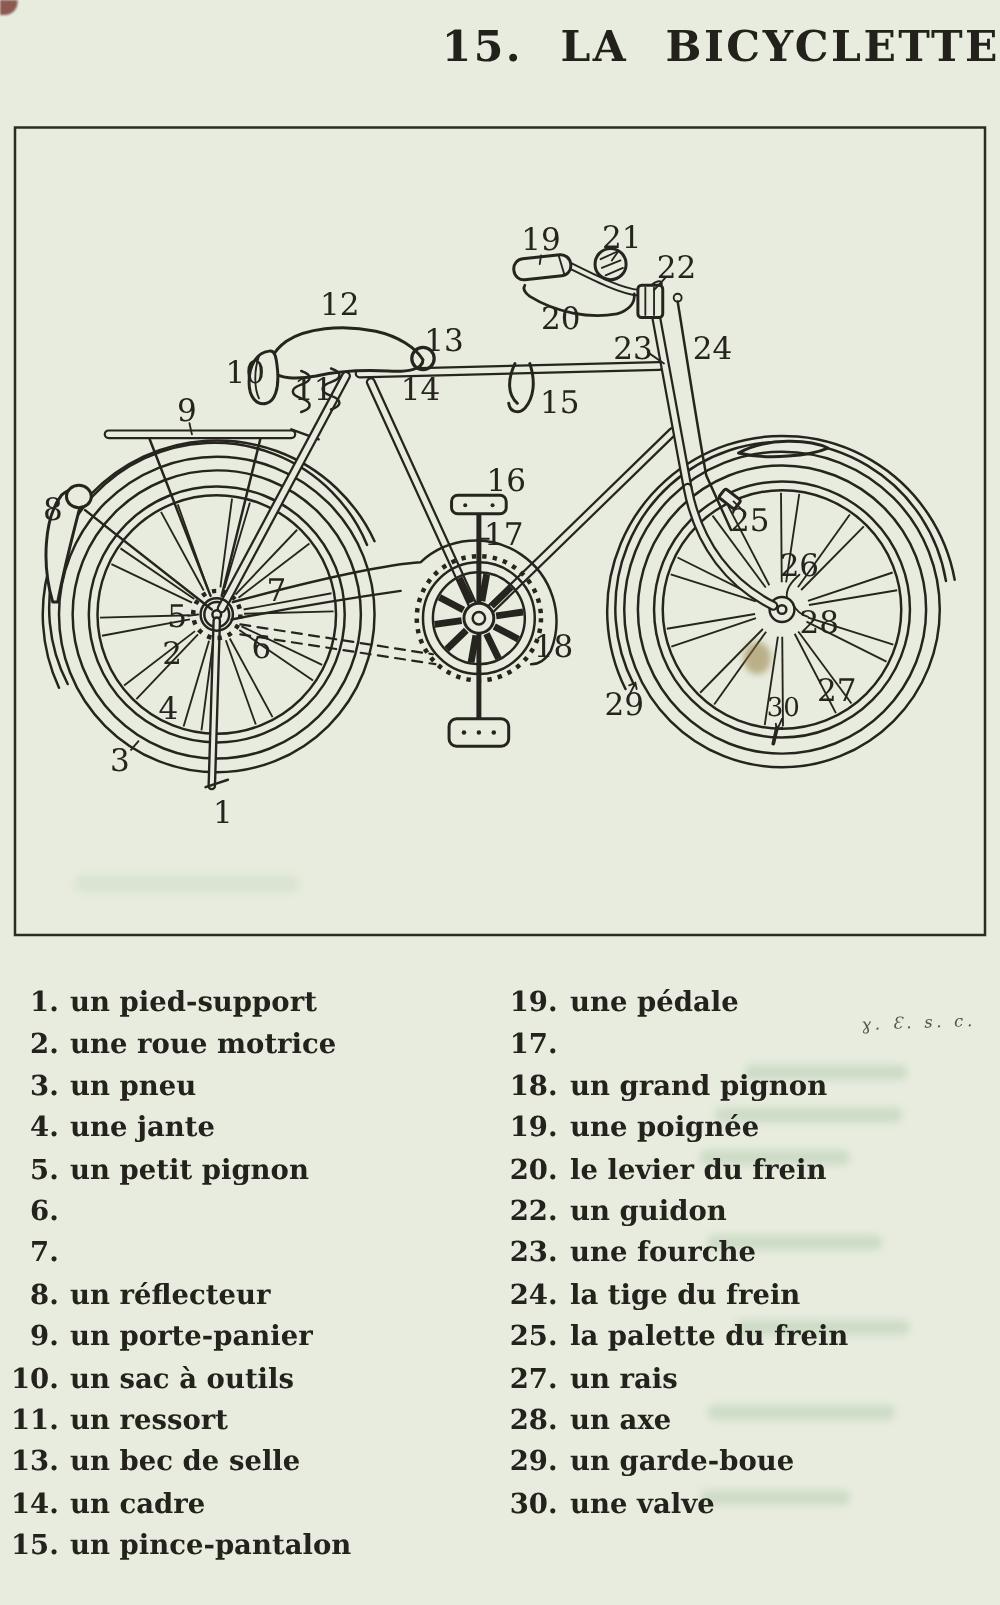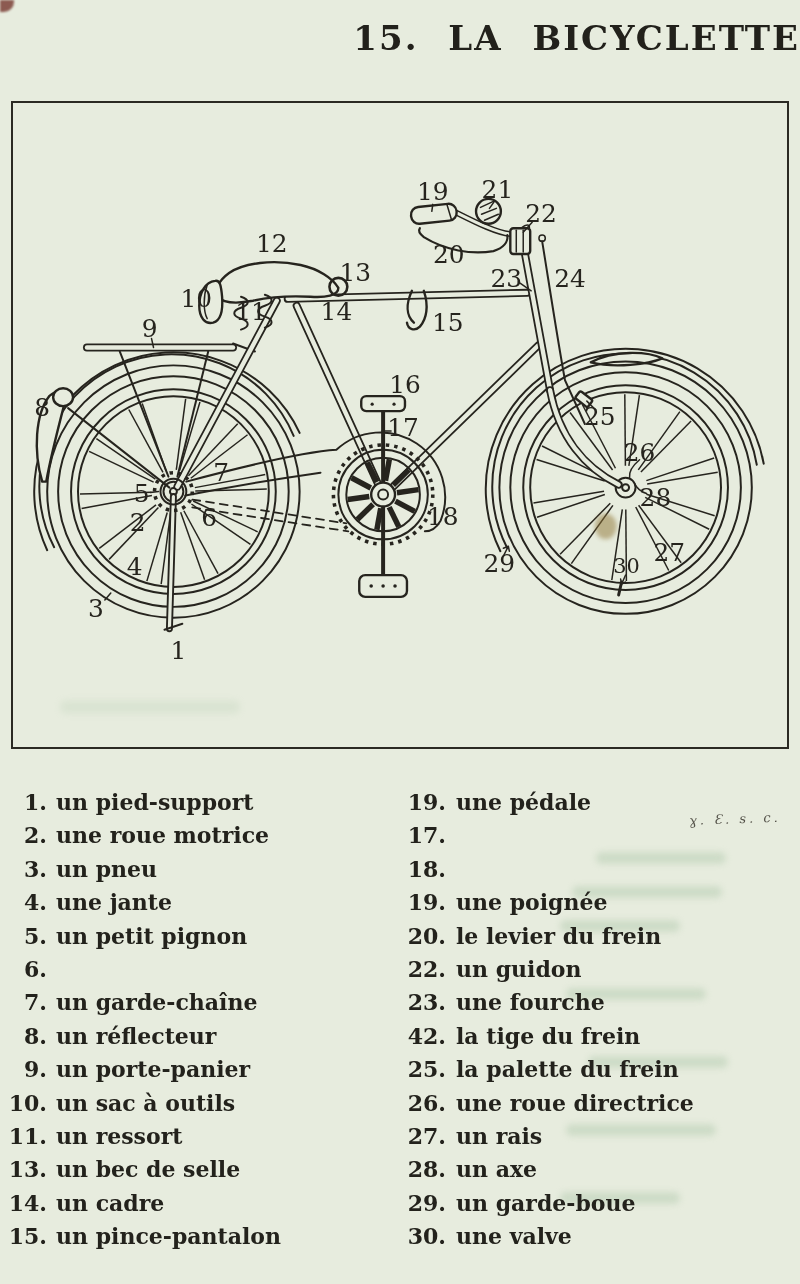--- a/index.html
+++ b/index.html
@@ -333,21 +333,20 @@
         </div>
         <div class="vrow">
           <span class="vnum">5.</span>
           <span>un petit pignon</span>
         </div>
         <div class="vrow">
           <span class="vnum">6.</span>
         </div>
         <div class="vrow">
           <span class="vnum">7.</span>
-          <span>un garde-chaîne</span>
         </div>
         <div class="vrow">
           <span class="vnum">8.</span>
           <span>un réflecteur</span>
         </div>
         <div class="vrow">
           <span class="vnum">9.</span>
           <span>un porte-panier</span>
         </div>
         <div class="vrow">
@@ -374,50 +373,47 @@
     <div class="vcol right" id="vcol-right">
         <div class="vrow">
           <span class="vnum">19.</span>
           <span>une pédale</span>
         </div>
         <div class="vrow">
           <span class="vnum">17.</span>
         </div>
         <div class="vrow">
           <span class="vnum">18.</span>
+          <span>un grand pignon</span>
         </div>
         <div class="vrow">
           <span class="vnum">19.</span>
           <span>une poignée</span>
         </div>
         <div class="vrow">
           <span class="vnum">20.</span>
           <span>le levier du frein</span>
         </div>
         <div class="vrow">
           <span class="vnum">22.</span>
           <span>un guidon</span>
         </div>
         <div class="vrow">
           <span class="vnum">23.</span>
           <span>une fourche</span>
         </div>
         <div class="vrow">
-          <span class="vnum">42.</span>
+          <span class="vnum">24.</span>
           <span>la tige du frein</span>
         </div>
         <div class="vrow">
           <span class="vnum">25.</span>
           <span>la palette du frein</span>
         </div>
         <div class="vrow">
-          <span class="vnum">26.</span>
-          <span>une roue directrice</span>
-        </div>
-        <div class="vrow">
           <span class="vnum">27.</span>
           <span>un rais</span>
         </div>
         <div class="vrow">
           <span class="vnum">28.</span>
           <span>un axe</span>
         </div>
         <div class="vrow">
           <span class="vnum">29.</span>
           <span>un garde-boue</span>

